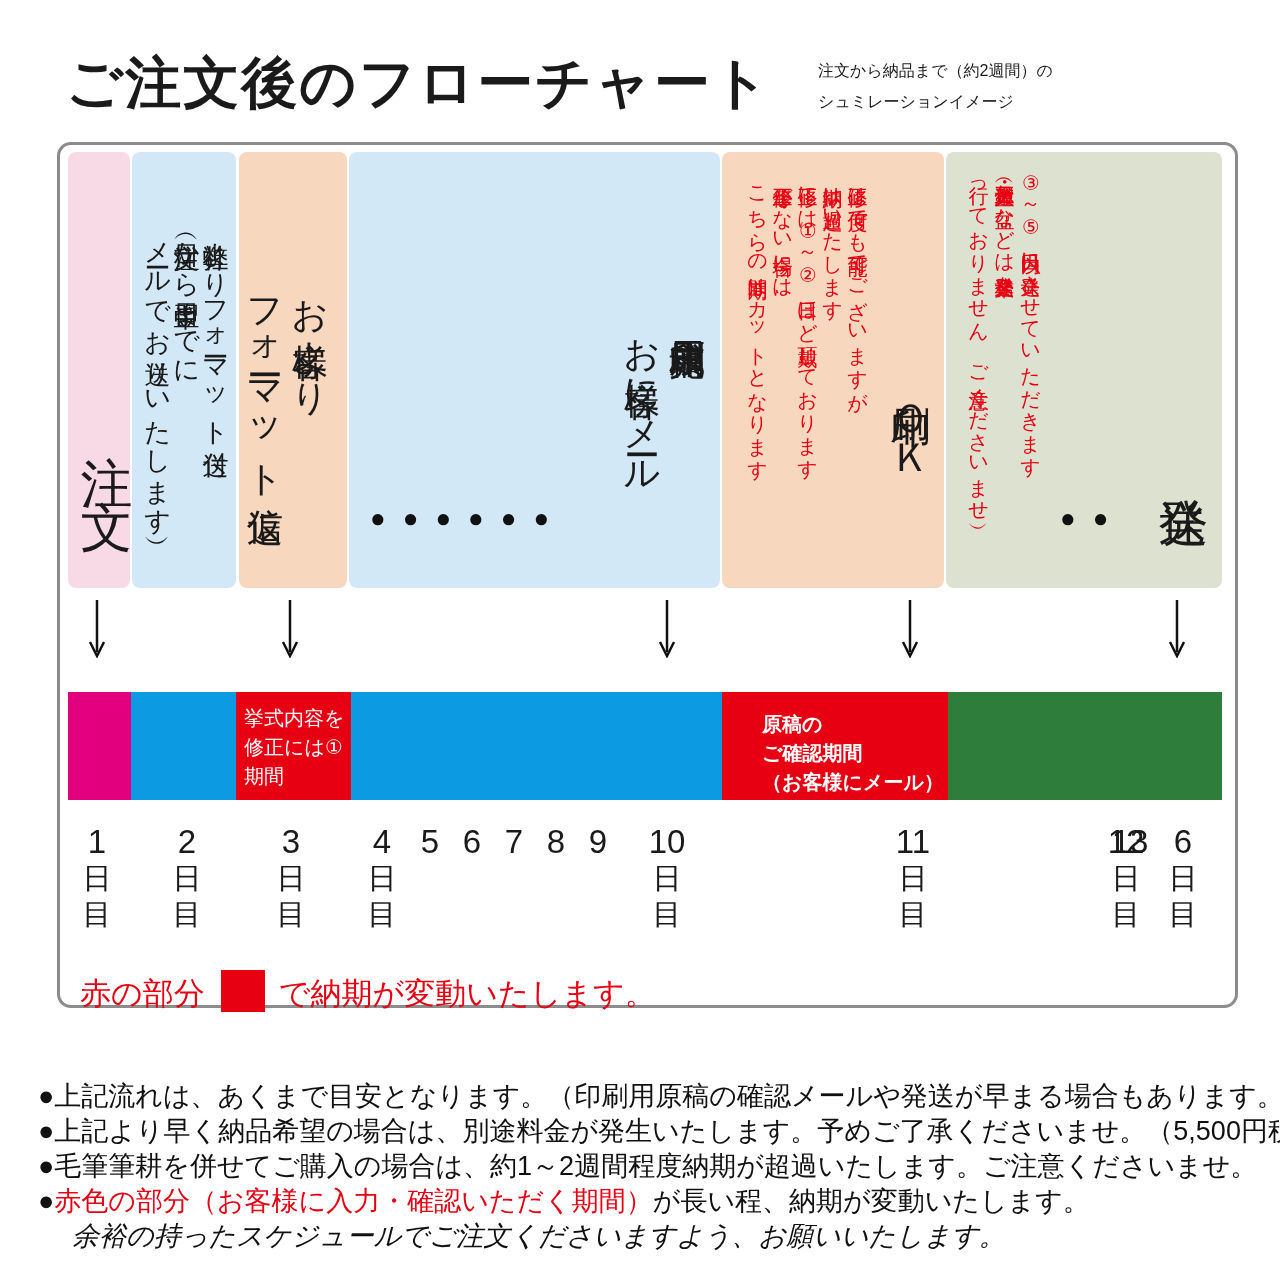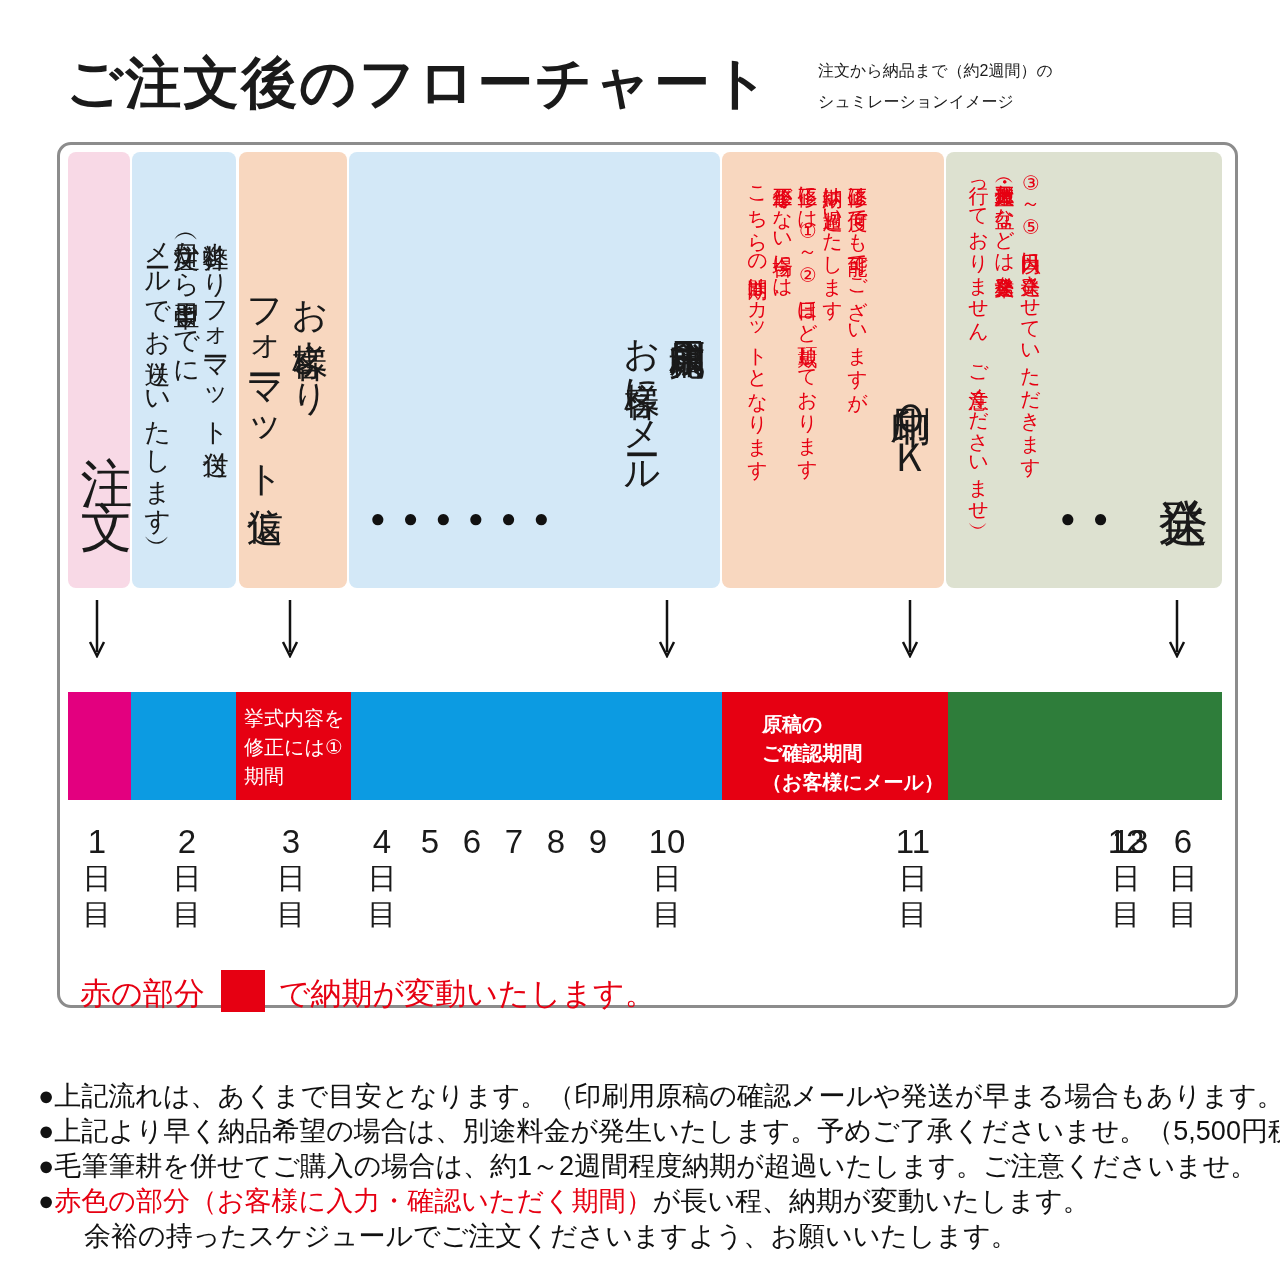--- a/index.html
+++ b/index.html
@@ -58,21 +58,21 @@
   .day .dc{display:block;font-size:29px;line-height:36px;}
 
   
   .red-note{position:absolute;left:80px;top:944px;font-size:31px;color:#e60012;white-space:nowrap;margin-top:26px;}
   .red-swatch{display:inline-block;width:44px;height:42px;background:#e60012;vertical-align:-8px;margin:0 14px 0 16px;}
 
   
   .notes-heading{position:absolute;left:36px;top:1024px;font-size:39px;font-weight:bold;color:#111;}
   .note-line{position:absolute;left:38px;font-size:27px;color:#111;white-space:nowrap;}
   .nl1{top:1078px;} .nl2{top:1113px;} .nl3{top:1148px;} .nl4{top:1183px;}
-  .nl5{top:1218px;left:84px;}
+  .nl5{top:1218px;left:72px;font-style:italic;}
   .red-text{color:#e60012;text-align:center;}
 </style>
 </head>
 <body>
 
 <div id="stage">
 
   <div class="page-title">ご注文後のフローチャート</div>
   <div class="subtitle">
     <div>注文から納品まで（約2週間）の</div>

